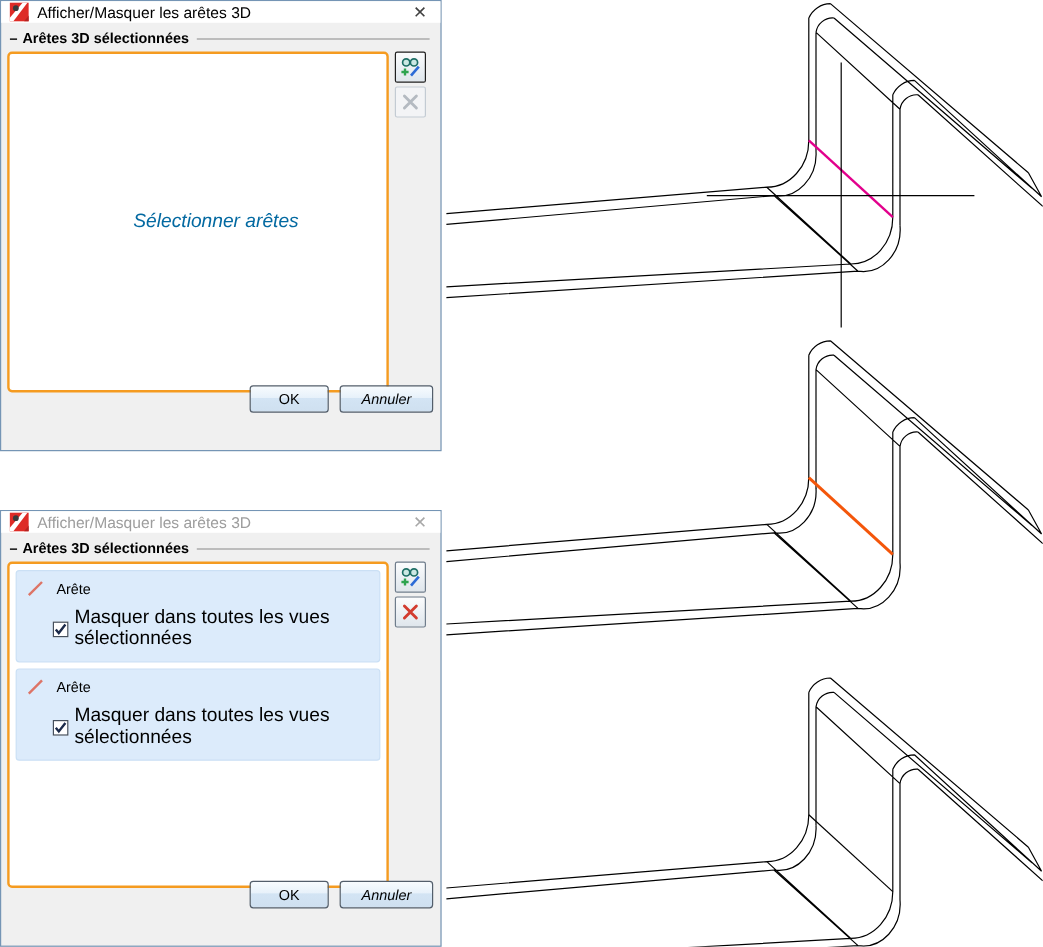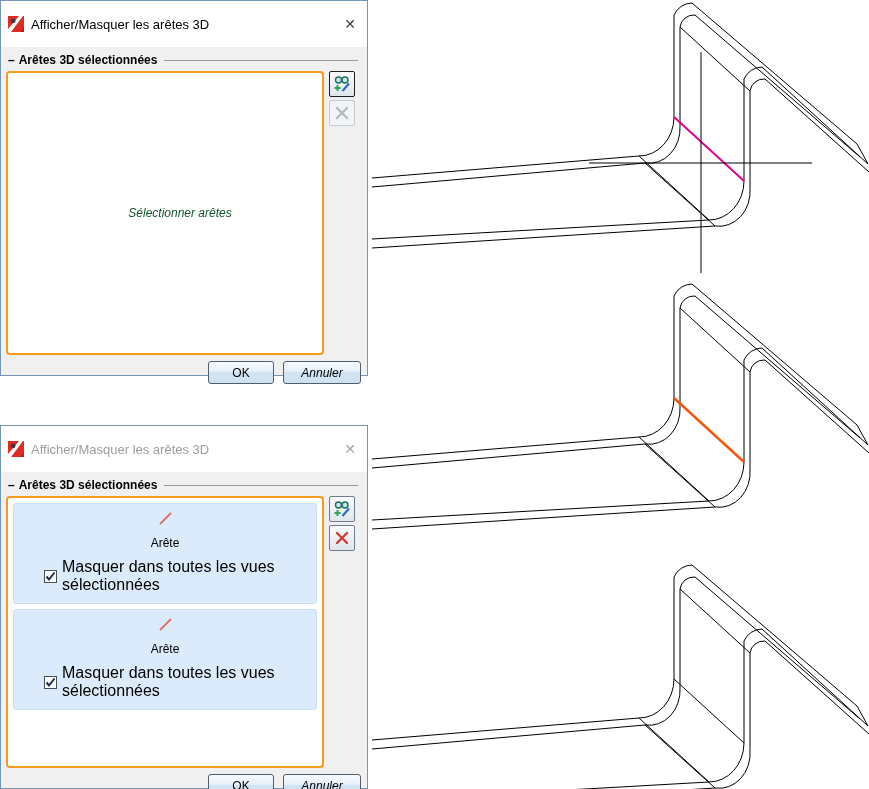--- a/index.html
+++ b/index.html
@@ -14,21 +14,21 @@
 
   
   .dialog{
     position:absolute;left:0;width:368px;background:#f0f0f0;
     border:1px solid #7595b5;z-index:5;box-sizing:border-box;
   }
   .dialog.active{top:0;height:376px;}
   .dialog.inactive{top:425px;height:364px;}
 
   .titlebar{
-    height:46px;background:#ffffff;display:flex;align-items:center;
+    height:18px;background:#ffffff;display:flex;align-items:center;
     padding:0 6px 0 7px;gap:7px;
   }
   .title-text{font-size:13px;color:#000;}
   .inactive .title-text{color:#9d9d9d;}
   .close-btn{
     margin-left:auto;width:22px;height:22px;display:flex;align-items:center;
     justify-content:center;font-size:14px;color:#404040;cursor:default;
   }
   .inactive .close-btn{color:#a8a8a8;}
   .app-icon{width:16px;height:16px;display:block;flex:0 0 16px;}
@@ -39,46 +39,46 @@
   .group-dash{font-weight:bold;margin-right:4px;}
   .group-line{flex:1;border-top:1px solid #9a9a9a;margin:7px 2px 0 7px;}
 
   .content-row{display:flex;align-items:flex-start;gap:5px;}
   .listbox{
     flex:0 0 auto;width:318px;background:#fff;border:2px solid #f59b20;
     border-radius:4px;box-sizing:border-box;position:relative;
   }
   .active .listbox{height:284px;display:flex;align-items:center;justify-content:center;}
   .inactive .listbox{height:272px;padding:5px;}
-  .placeholder{font-style:italic;color:#14532d;font-size:12px;margin-left:30px;}
+  .placeholder{font-style:italic;color:#0369a1;font-size:16px;margin-left:30px;}
 
   .tool-col{display:flex;flex-direction:column;gap:3px;}
   .tool-btn{
     width:26px;height:26px;border:1px solid #6f7d8c;border-radius:2px;
     background:linear-gradient(#fbfcfd,#dfe6ec);
     display:flex;align-items:center;justify-content:center;box-sizing:border-box;
   }
   .tool-btn.focused{border-color:#1f1f1f;}
   .tool-btn.disabled{border-color:#c3cbd3;background:#f3f4f6;}
 
-  .btn-row{position:absolute;right:6px;bottom:8px;display:flex;gap:9px;text-align:center;}
+  .btn-row{position:absolute;right:6px;bottom:20px;display:flex;gap:9px;text-align:center;}
   .win-btn{
     height:23px;min-width:66px;padding:0 12px;font-size:12px;color:#000;
     border:1px solid #535e6b;border-radius:3px;box-sizing:border-box;
     background:linear-gradient(#f7fbfe 0%,#e7f1fa 45%,#d3e4f4 46%,#cfe0f0 100%);
     display:flex;align-items:center;justify-content:center;
   }
   .win-btn.cancel{min-width:78px;font-style:italic;}
 
   
   .edge-item{
     background:#dcebfb;border:1px solid #cbe0f5;border-radius:3px;
     padding:7px 8px 9px 8px;margin-bottom:5px;position:relative;
   }
-  .edge-item-top{display:flex;align-items:center;gap:10px;flex-direction:column;}
+  .edge-item-top{display:flex;align-items:center;gap:10px;}
   .edge-item-label{font-size:12px;color:#000;}
   .edge-option-row{display:flex;align-items:center;gap:5px;margin:8px 0 0 22px;}
   .checkbox{
     width:13px;height:13px;background:#fff;border:1px solid #454f5c;
     box-sizing:border-box;display:flex;align-items:center;justify-content:center;flex:0 0 13px;
   }
   .edge-option-label{font-size:16px;color:#000;}
 </style>
 </head>
 <body>

